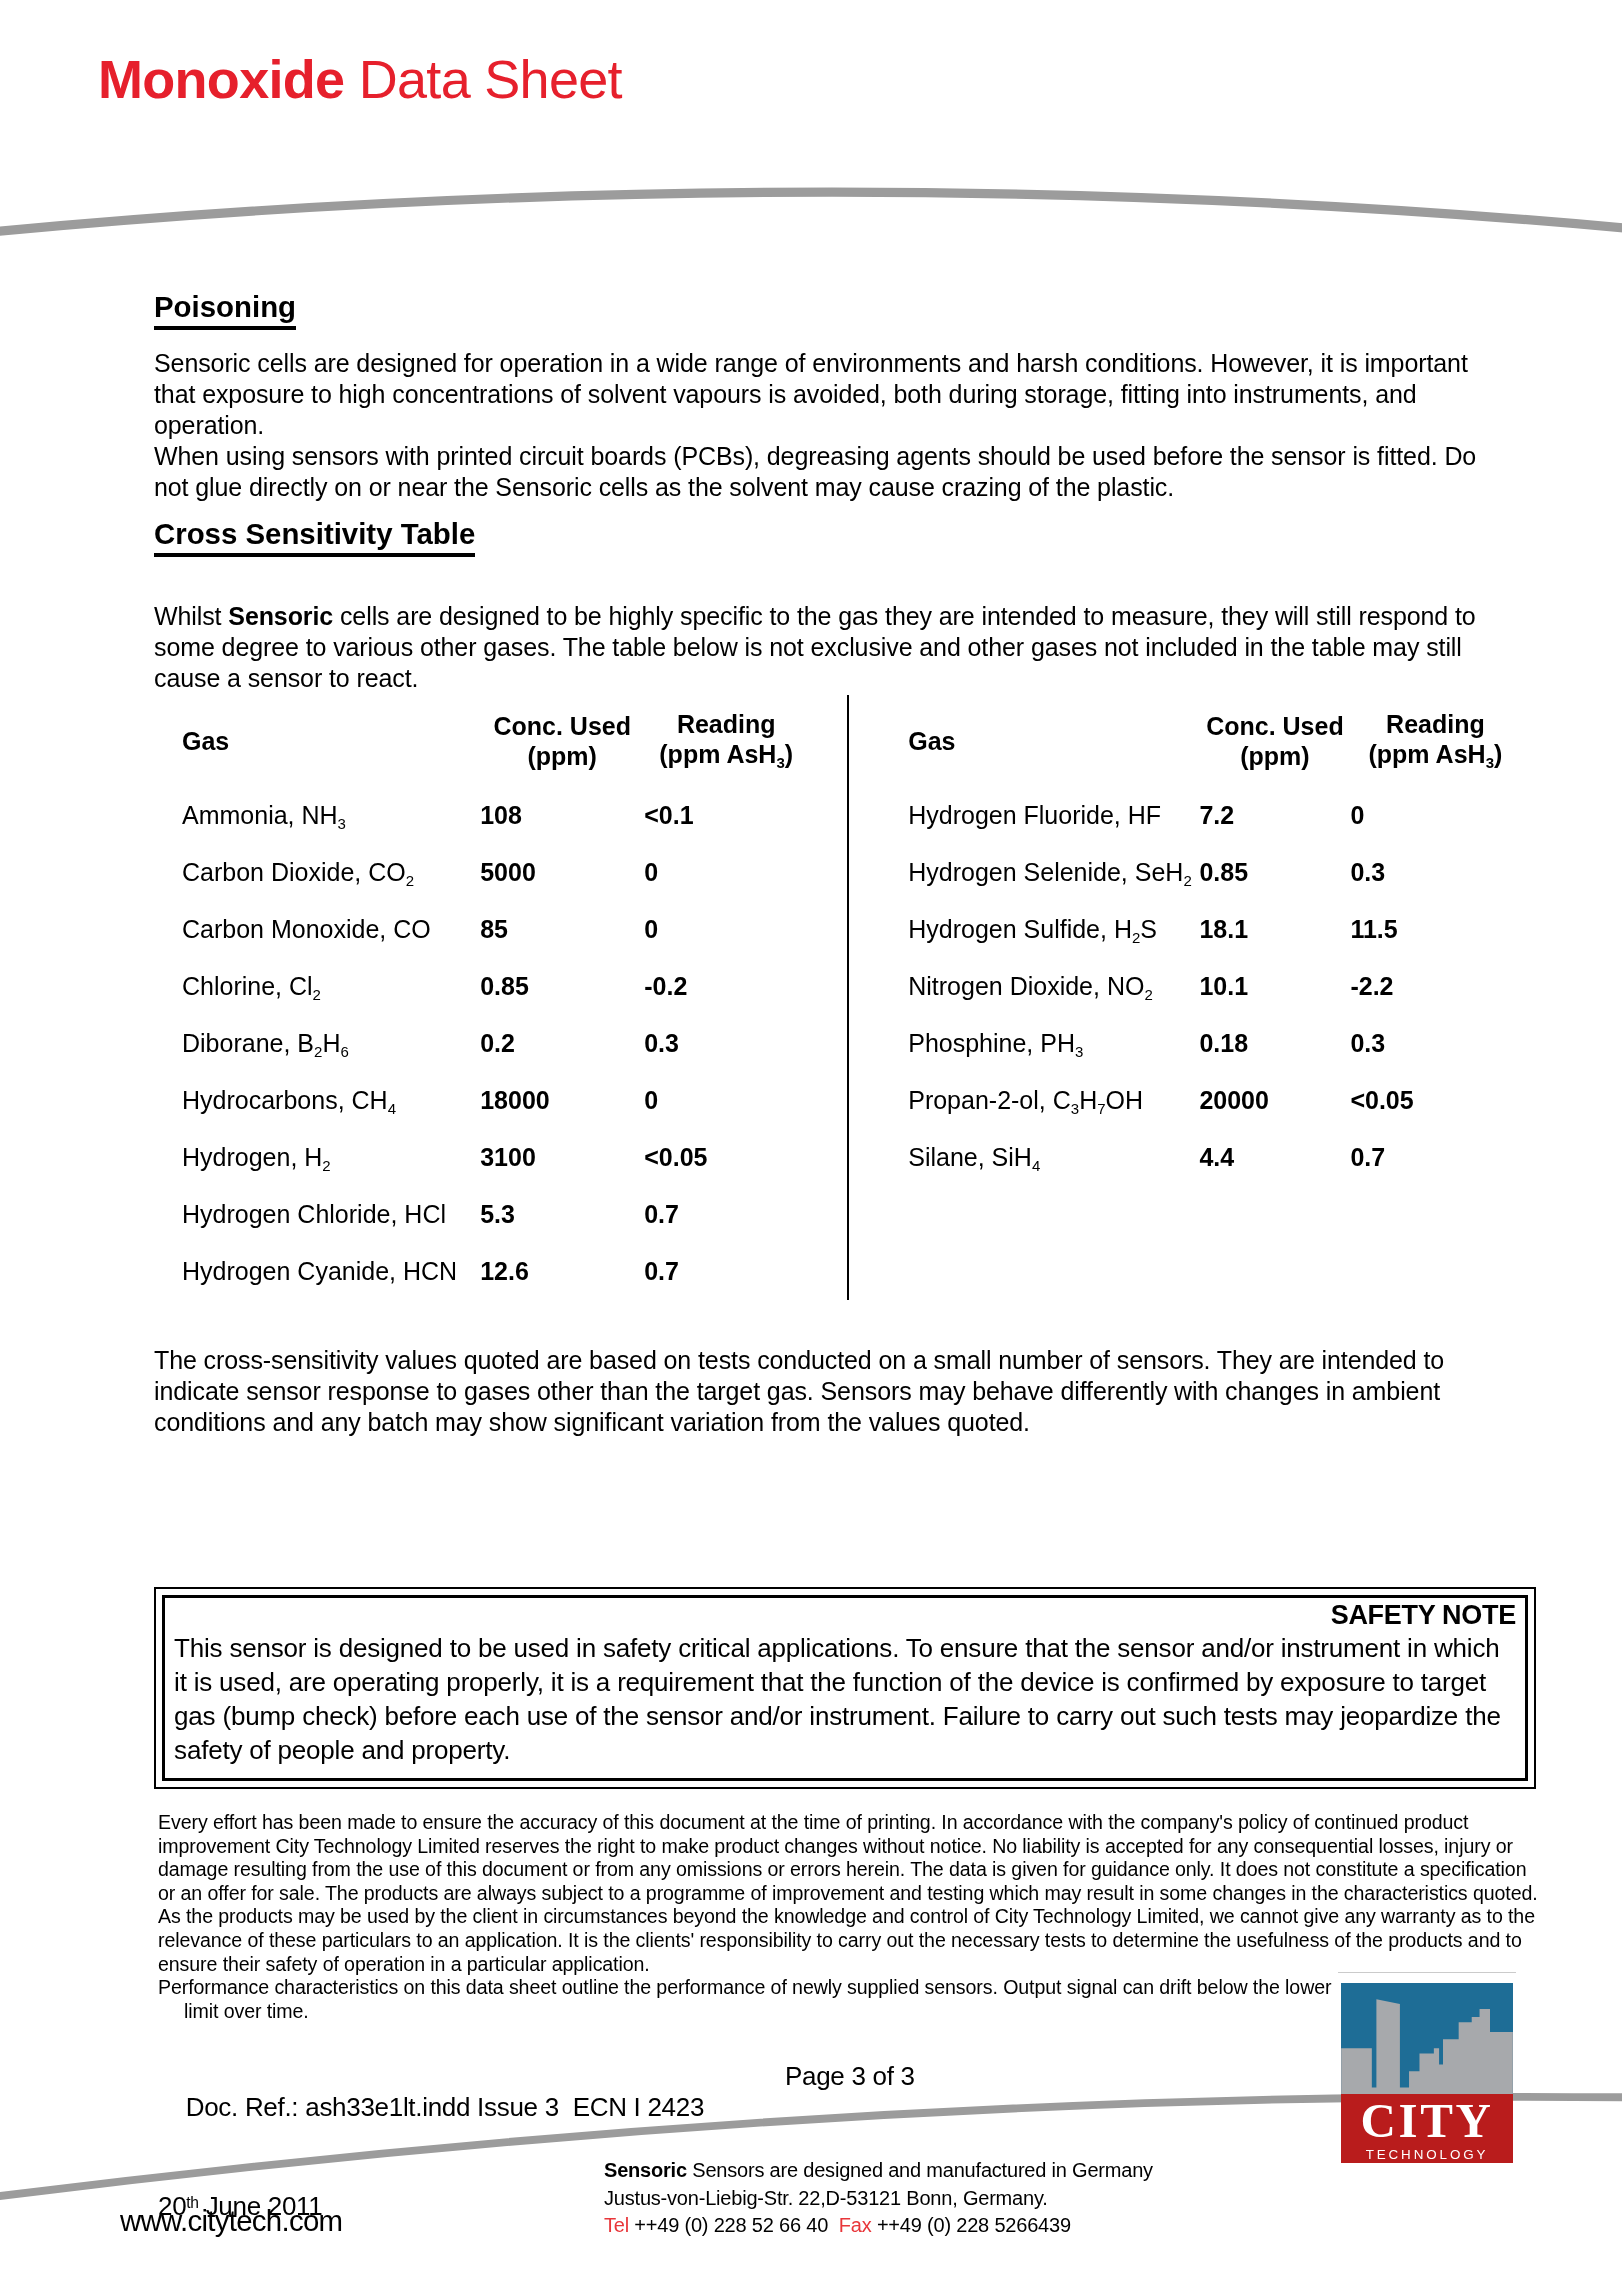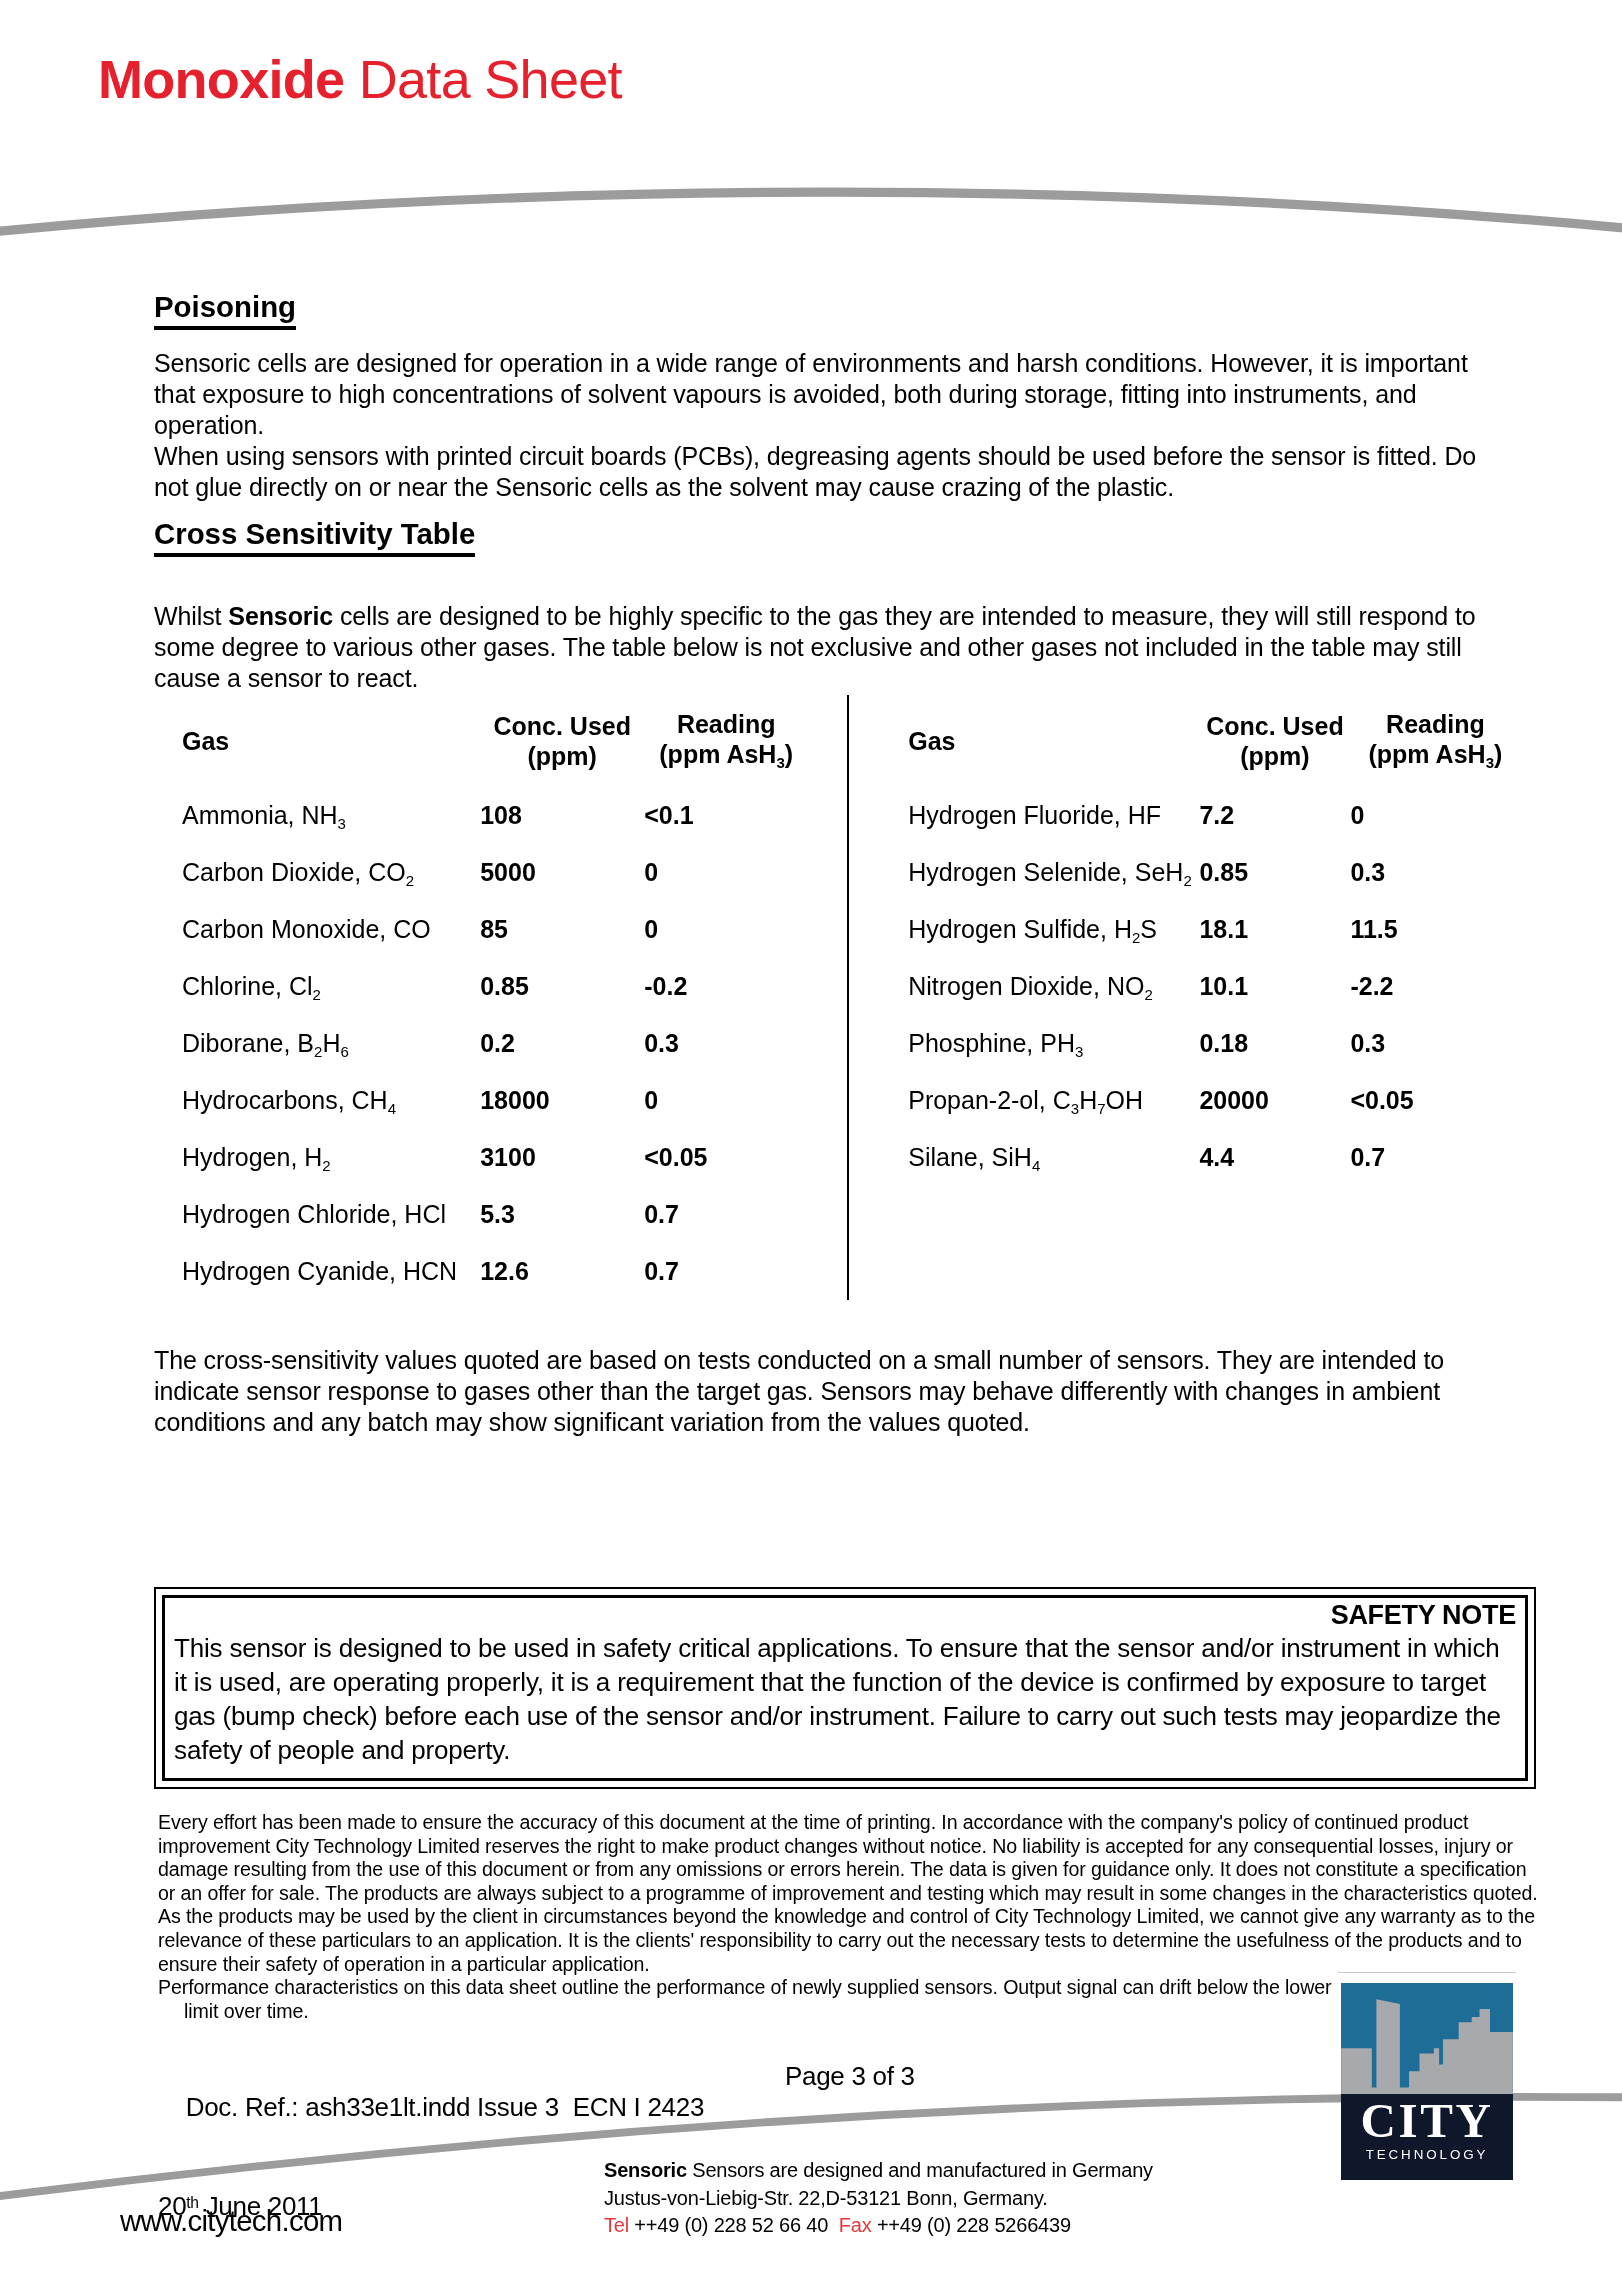--- a/index.html
+++ b/index.html
@@ -62,21 +62,21 @@
   .site{left:120px;top:2204px;font-size:29.4px;letter-spacing:-0.7px;}
   .addr{left:604px;top:2157px;font-size:20px;line-height:27.5px;letter-spacing:-0.2px;}
   .addr .red{color:#e8363a;}
   .addr div{white-space:pre-wrap;}
 
   
   .logo-topline{left:1338px;top:1972px;width:178px;height:1.3px;background:#cbcbcb;z-index:2;}
   .logo{left:1341px;top:1983px;width:172px;height:189px;z-index:2;}
   .logo-top{width:172px;height:111px;background:#1e6d96;position:relative;overflow:hidden;}
   .logo-top svg{position:absolute;left:0;bottom:0;}
-  .logo-bottom{width:172px;height:86px;background:#0f172a;text-align:center;color:#fff;}
+  .logo-bottom{width:172px;height:69px;background:#b91c1c;text-align:center;color:#fff;}
   .logo-city{font-family:"Liberation Serif","DejaVu Serif",serif;font-weight:bold;font-size:49px;line-height:52px;letter-spacing:2.6px;padding-top:1.3px;}
   .logo-tech{font-size:13.4px;letter-spacing:2.9px;line-height:15.7px;}
 </style>
 </head>
 <body>
 
 <svg class="abs curves" viewBox="0 0 2480 3508" width="1623" height="2295" xmlns="http://www.w3.org/2000/svg">
   <path d="M -20 355 Q 1250 235 2500 350" fill="none" stroke="#9c9c9c" stroke-width="14"></path>
   <path d="M -10 3358 Q 1300 3193 2500 3206" fill="none" stroke="#9c9c9c" stroke-width="12"></path>
 </svg>

